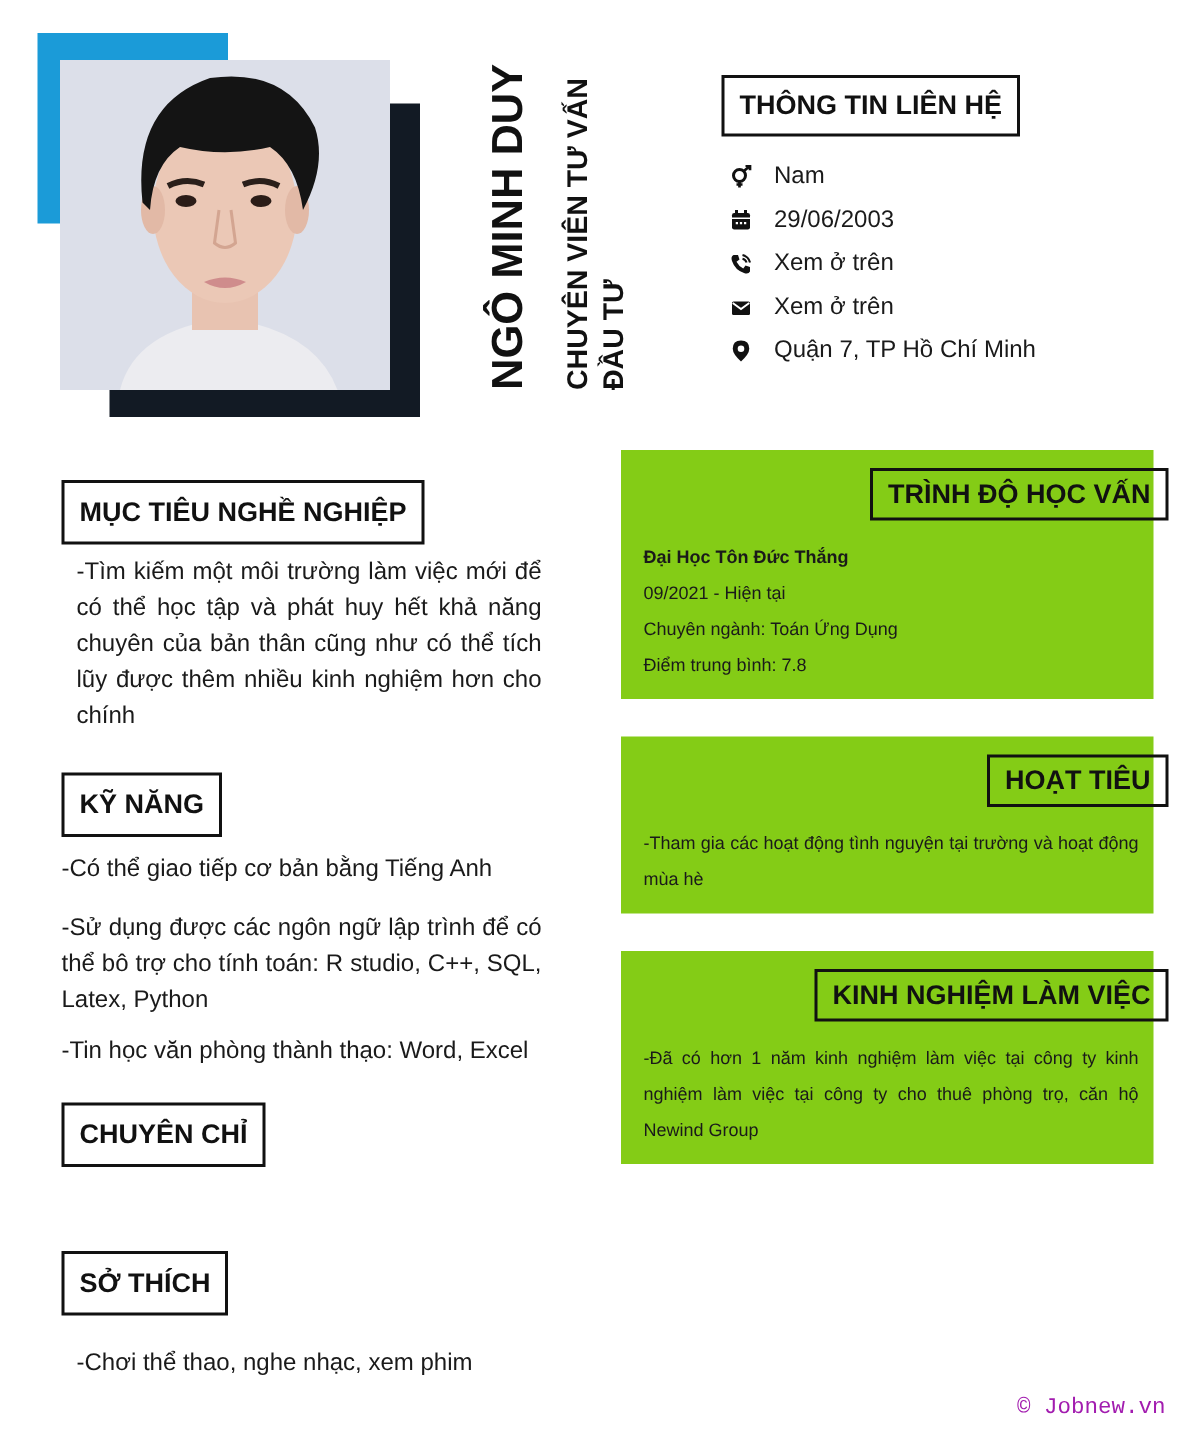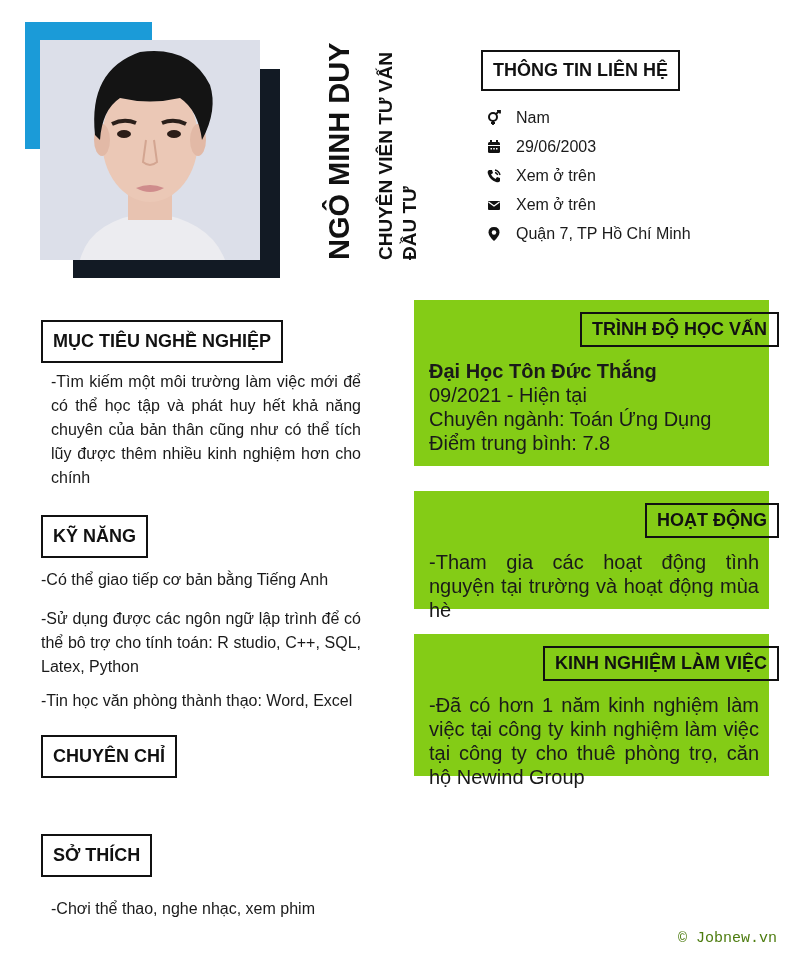--- a/index.html
+++ b/index.html
@@ -24,24 +24,24 @@
     .contact-list li { display: flex; align-items: center; height: 29px; font-size: 16px; }
     .contact-list .ic { width: 18px; height: 18px; margin-right: 13px; display: inline-flex; align-items: center; justify-content: center; }
     .contact-list .ic svg { width: 16px; height: 16px; }
 
     .left-section { position: absolute; left: 41px; width: 320px; }
     .left-section p { font-size: 16px; line-height: 24px; text-align: justify; }
     .indent { padding-left: 10px; }
 
     .right-card { position: absolute; left: 414px; width: 355px; background: #84cc16; }
     .right-card .box-title { position: absolute; right: -10px; top: 12px; white-space: nowrap; }
-    .right-card .body { padding: 1px 10px 0 15px; font-size: 20px; line-height: 24px; }
+    .right-card .body { padding: 1px 10px 0 15px; font-size: 12px; line-height: 24px; }
     .right-card .body p { text-align: justify; }
 
-    .footer { position: absolute; right: 23px; top: 930px; font-family: "Liberation Mono", monospace; font-size: 15px; color: #4d7c0f; }
+    .footer { position: absolute; right: 23px; top: 930px; font-family: "Liberation Mono", monospace; font-size: 15px; color: #a21caf; }
   </style>
 </head>
 <body>
 
 <div class="photo-blue"></div>
 <div class="photo-dark"></div>
 <div class="photo" title="Ảnh chân dung">
   <svg viewBox="0 0 220 220">
     <rect width="220" height="220" fill="#dcdfe9"></rect>
     <path d="M40 220 Q50 180 110 172 Q170 180 185 220 Z" fill="#ececf0"></path>
@@ -144,21 +144,21 @@
   <div class="box-title" style="padding:5px 10px;">TRÌNH ĐỘ HỌC VẤN</div>
   <div class="body" style="padding-top:59px;">
     <div style="font-weight:bold;">Đại Học Tôn Đức Thắng</div>
     <div>09/2021 - Hiện tại</div>
     <div>Chuyên ngành: Toán Ứng Dụng</div>
     <div>Điểm trung bình: 7.8</div>
   </div>
 </div>
 
 <div class="right-card" style="top:491px; height:118px;">
-  <div class="box-title" style="padding:5px 10px;">HOẠT ĐỘNG</div>
+  <div class="box-title" style="padding:5px 10px;">HOẠT TIÊU</div>
   <div class="body" style="padding-top:59px;">
     <p>-Tham gia các hoạt động tình nguyện tại trường và hoạt động mùa hè</p>
   </div>
 </div>
 
 <div class="right-card" style="top:634px; height:142px;">
   <div class="box-title" style="padding:5px 10px;">KINH NGHIỆM LÀM VIỆC</div>
   <div class="body" style="padding-top:59px;">
     <p>-Đã có hơn 1 năm kinh nghiệm làm việc tại công ty kinh nghiệm làm việc tại công ty cho thuê phòng trọ, căn hộ Newind Group</p>
   </div>

